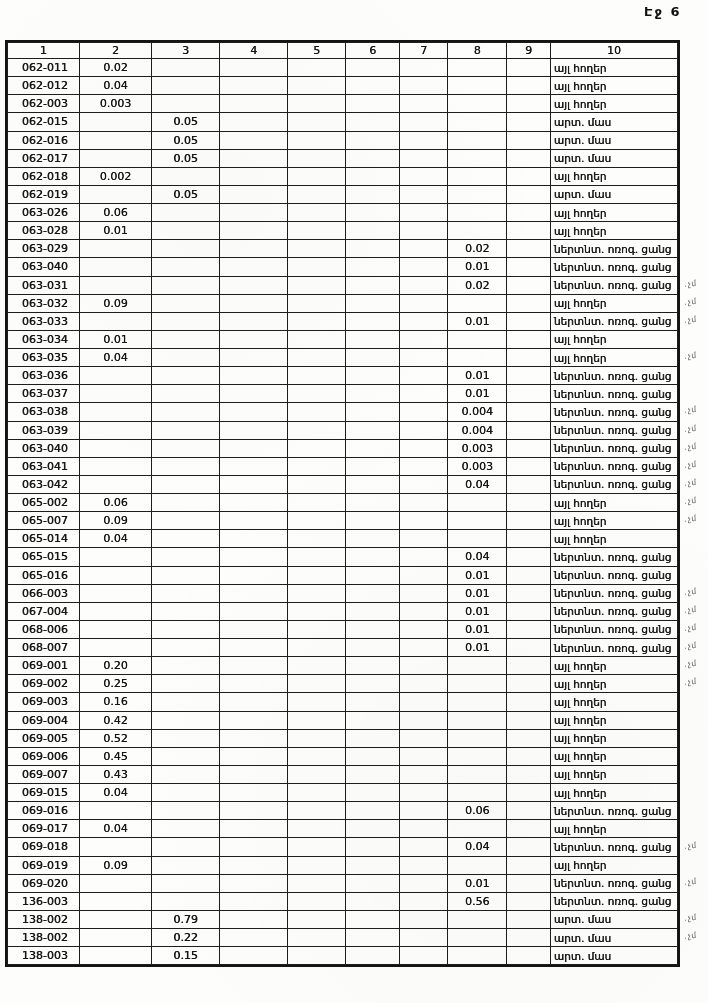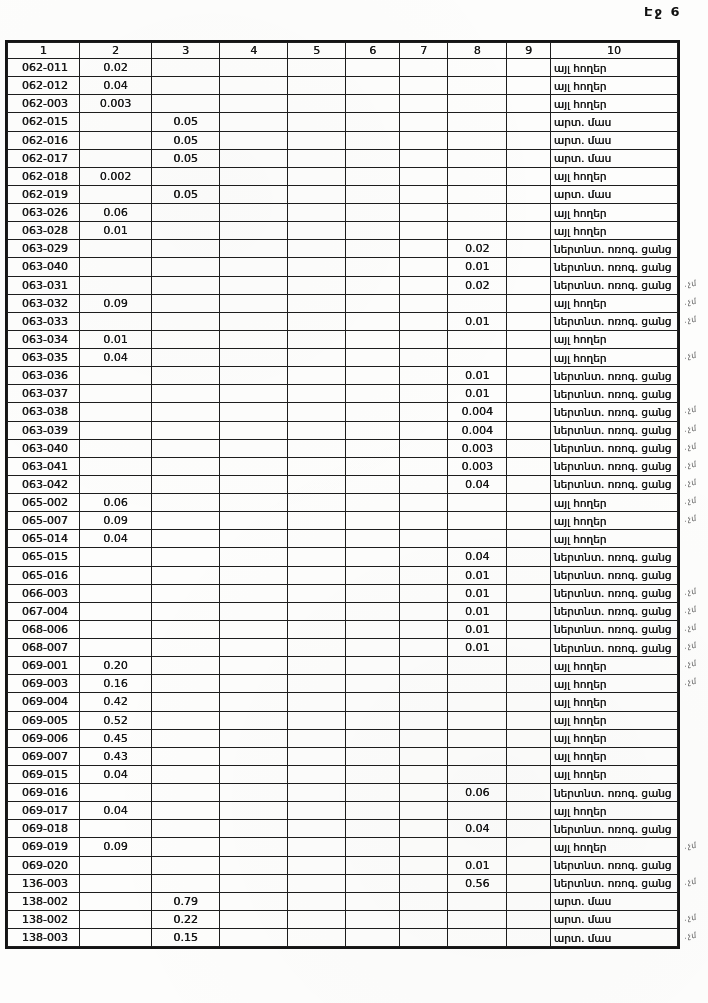--- a/index.html
+++ b/index.html
@@ -495,20 +495,32 @@
             <td class="num"></td>
             <td class="num"></td>
             <td class="num"></td>
             <td class="num"></td>
             <td class="num"></td>
             <td class="num"></td>
             <td class="num"></td>
             <td class="label">այլ հողեր</td>
           </tr>
           <tr>
+            <td class="code">069-002</td>
+            <td class="num">0.25</td>
+            <td class="num"></td>
+            <td class="num"></td>
+            <td class="num"></td>
+            <td class="num"></td>
+            <td class="num"></td>
+            <td class="num"></td>
+            <td class="num"></td>
+            <td class="label">այլ հողեր</td>
+          </tr>
+          <tr>
             <td class="code">069-003</td>
             <td class="num">0.16</td>
             <td class="num"></td>
             <td class="num"></td>
             <td class="num"></td>
             <td class="num"></td>
             <td class="num"></td>
             <td class="num"></td>
             <td class="num"></td>
             <td class="label">այլ հողեր</td>

